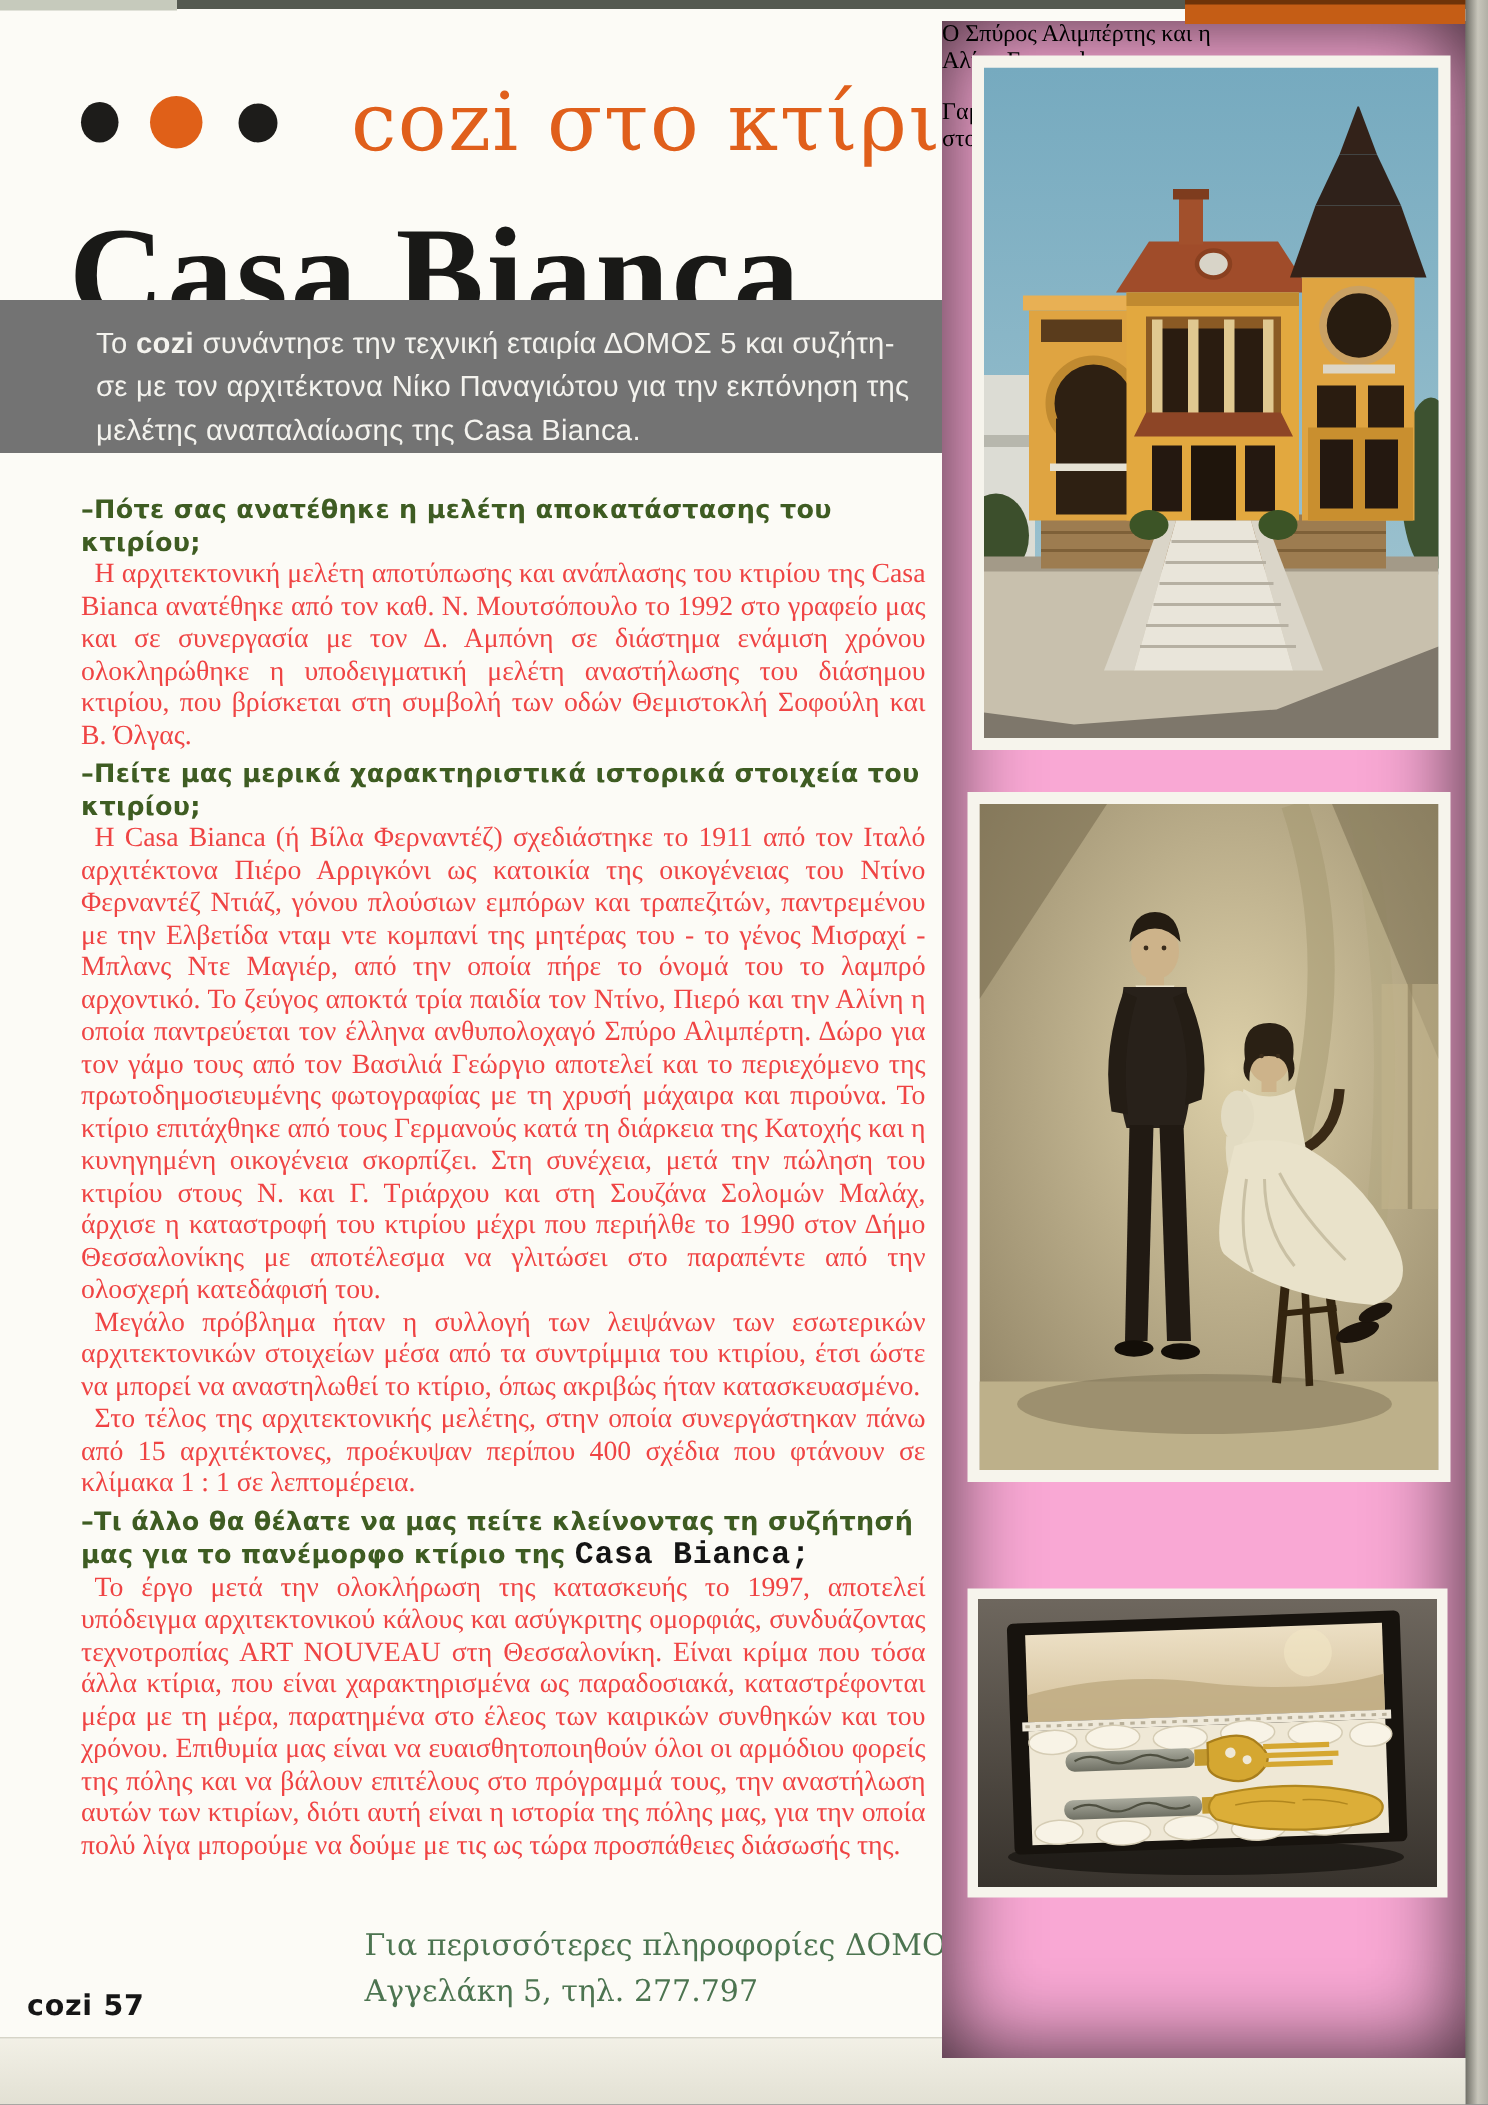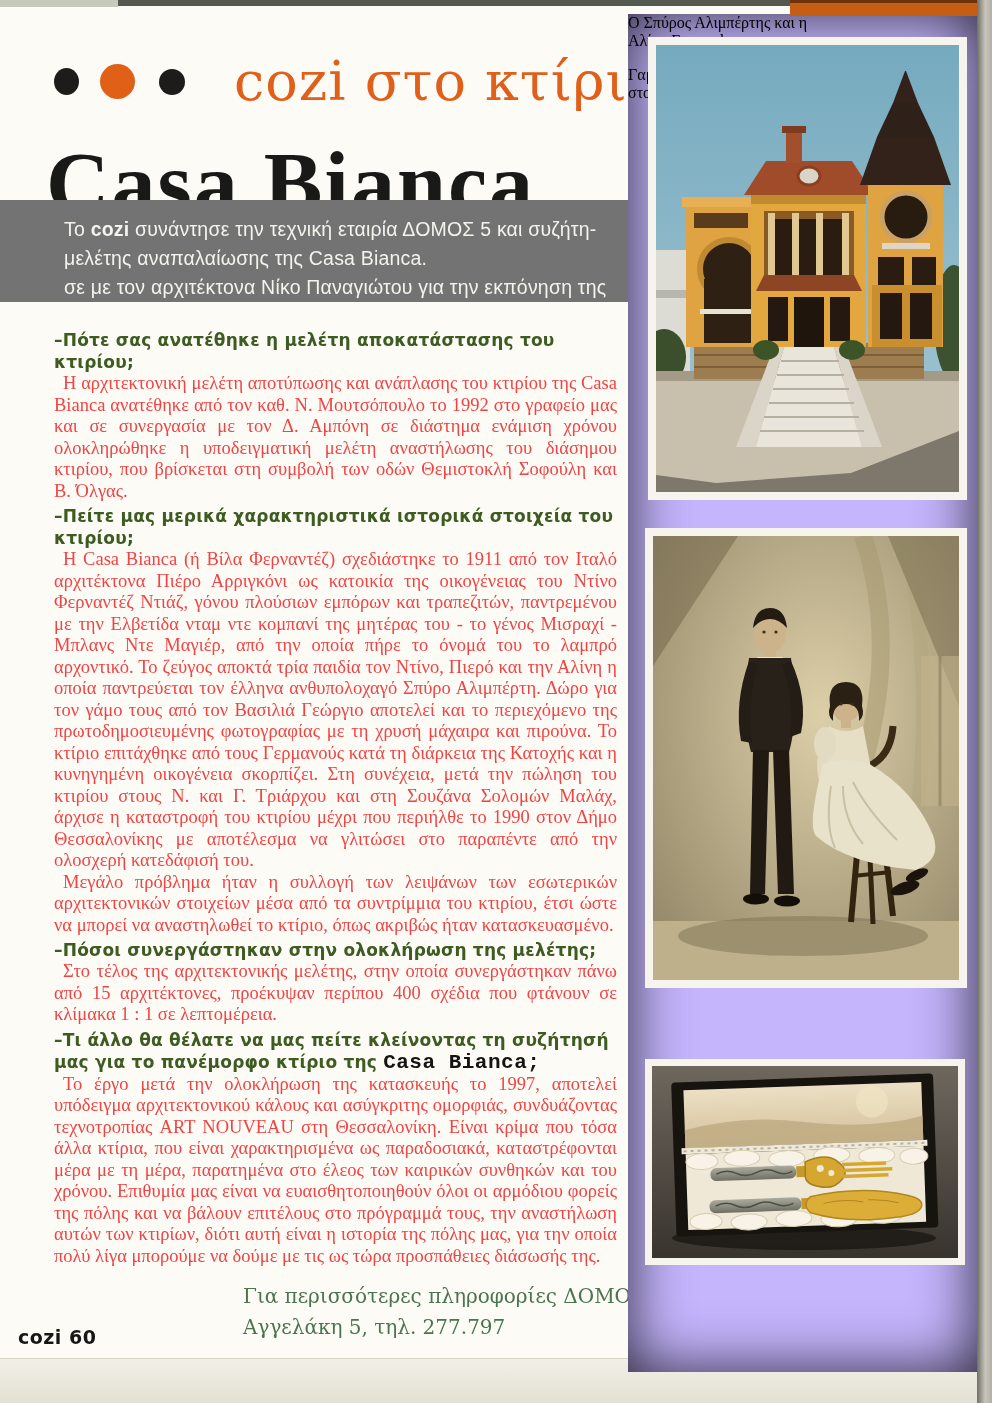--- a/index.html
+++ b/index.html
@@ -43,21 +43,21 @@
   .latin-bold{font-family:Liberation Mono, monospace;font-weight:bold;color:#141414;
               font-size:21px;letter-spacing:0.5px;}
 
   .footer-info{position:absolute;left:243px;top:1281px;font-family:"DejaVu Serif",serif;
                font-size:20px;line-height:31px;color:#4c7450;z-index:1;}
   .footer-info div{white-space:nowrap;}
   .page-number{position:absolute;left:18px;top:1326px;font-family:"DejaVu Sans",sans-serif;
                font-weight:bold;font-size:19px;color:#161616;letter-spacing:0.5px;z-index:3;}
 
   
-  .photo-panel{position:absolute;left:628px;top:14px;width:349px;height:1358px;background:#c4b5fd;z-index:3;
+  .photo-panel{position:absolute;left:628px;top:14px;width:349px;height:1358px;background:#f9a8d4;z-index:3;
                box-shadow:inset 0 0 60px rgba(0,0,0,.8);}
   .photo{position:absolute;margin:0;background:#f6f4ec;box-sizing:border-box;padding:8px;}
   .photo svg{display:block;width:100%;height:100%;}
   .photo-villa{left:20px;top:23px;width:319px;height:463px;}
   .photo-couple{left:17px;top:514px;width:322px;height:460px;}
   .photo-gift{left:17px;top:1045px;width:320px;height:206px;padding:7px;}
   .caption{position:absolute;font-family:"Liberation Serif","DejaVu Serif",serif;font-size:22px;
            line-height:31px;color:#c9a156;letter-spacing:0.3px;}
   .caption-1{left:22px;top:981px;}
   .caption-2{left:22px;top:1266px;}
@@ -77,42 +77,41 @@
     <span class="dot dot-2"></span>
     <span class="dot dot-3"></span>
     <span class="section-label">cozi στο κτίριο</span>
   </header>
 
   <h1 class="big-title">Casa Bianca</h1>
 
   <div class="intro-bar">
     <div class="intro-text">
       <div><span>Το </span><span class="intro-bold">cozi</span><span> συνάντησε την τεχνική εταιρία ΔΟΜΟΣ 5 και συζήτη-</span></div>
+      <div>σε με τον αρχιτέκτονα Νίκο Παναγιώτου για την εκπόνηση της</div>
       <div>μελέτης αναπαλαίωσης της Casa Bianca.</div>
-      <div>σε με τον αρχιτέκτονα Νίκο Παναγιώτου για την εκπόνηση της</div>
     </div>
   </div>
 
   <main class="article">
     <p class="q">–Πότε σας ανατέθηκε η μελέτη αποκατάστασης του κτιρίου;</p>
     <p class="a">Η αρχιτεκτονική μελέτη αποτύπωσης και ανάπλασης του κτιρίου της Casa Bianca ανατέθηκε από τον καθ. Ν. Μουτσόπουλο το 1992 στο γραφείο μας και σε συνεργασία με τον Δ. Αμπόνη σε διάστημα ενάμιση χρόνου ολοκληρώθηκε η υποδειγματική μελέτη αναστήλωσης του διάσημου κτιρίου, που βρίσκεται στη συμβολή των οδών Θεμιστοκλή Σοφούλη και Β. Όλγας.</p>
     <p class="q">–Πείτε μας μερικά χαρακτηριστικά ιστορικά στοιχεία του κτιρίου;</p>
     <p class="a">Η Casa Bianca (ή Βίλα Φερναντέζ) σχεδιάστηκε το 1911 από τον Ιταλό αρχιτέκτονα Πιέρο Αρριγκόνι ως κατοικία της οικογένειας του Ντίνο Φερναντέζ Ντιάζ, γόνου πλούσιων εμπόρων και τραπεζιτών, παντρεμένου με την Ελβετίδα νταμ ντε κομπανί της μητέρας του - το γένος Μισραχί - Μπλανς Ντε Μαγιέρ, από την οποία πήρε το όνομά του το λαμπρό αρχοντικό. Το ζεύγος αποκτά τρία παιδία τον Ντίνο, Πιερό και την Αλίνη η οποία παντρεύεται τον έλληνα ανθυπολοχαγό Σπύρο Αλιμπέρτη. Δώρο για τον γάμο τους από τον Βασιλιά Γεώργιο αποτελεί και το περιεχόμενο της πρωτοδημοσιευμένης φωτογραφίας με τη χρυσή μάχαιρα και πιρούνα. Το κτίριο επιτάχθηκε από τους Γερμανούς κατά τη διάρκεια της Κατοχής και η κυνηγημένη οικογένεια σκορπίζει. Στη συνέχεια, μετά την πώληση του κτιρίου στους Ν. και Γ. Τριάρχου και στη Σουζάνα Σολομών Μαλάχ, άρχισε η καταστροφή του κτιρίου μέχρι που περιήλθε το 1990 στον Δήμο Θεσσαλονίκης με αποτέλεσμα να γλιτώσει στο παραπέντε από την ολοσχερή κατεδάφισή του.</p>
     <p class="a">Μεγάλο πρόβλημα ήταν η συλλογή των λειψάνων των εσωτερικών αρχιτεκτονικών στοιχείων μέσα από τα συντρίμμια του κτιρίου, έτσι ώστε να μπορεί να αναστηλωθεί το κτίριο, όπως ακριβώς ήταν κατασκευασμένο.</p>
-    <p class="q">–Πόσοι συνεργάστηκαν στην ολοκλήρωση της μελέτης;</p>
     <p class="a">Στο τέλος της αρχιτεκτονικής μελέτης, στην οποία συνεργάστηκαν πάνω από 15 αρχιτέκτονες, προέκυψαν περίπου 400 σχέδια που φτάνουν σε κλίμακα 1 : 1 σε λεπτομέρεια.</p>
     <p class="q"><span>–Τι άλλο θα θέλατε να μας πείτε κλείνοντας τη συζήτησή μας για το πανέμορφο κτίριο της </span><span class="latin-bold">Casa Bianca;</span></p>
     <p class="a">Το έργο μετά την ολοκλήρωση της κατασκευής το 1997, αποτελεί υπόδειγμα αρχιτεκτονικού κάλους και ασύγκριτης ομορφιάς, συνδυάζοντας τεχνοτροπίας ART NOUVEAU  στη Θεσσαλονίκη. Είναι κρίμα που τόσα άλλα κτίρια, που είναι χαρακτηρισμένα ως παραδοσιακά, καταστρέφονται μέρα με τη μέρα, παρατημένα στο έλεος των καιρικών συνθηκών και του χρόνου. Επιθυμία μας είναι να ευαισθητοποιηθούν όλοι οι αρμόδιου φορείς της πόλης και να βάλουν επιτέλους στο πρόγραμμά τους, την αναστήλωση αυτών των κτιρίων, διότι αυτή είναι η ιστορία της πόλης μας, για την οποία πολύ λίγα μπορούμε να δούμε με τις ως τώρα προσπάθειες διάσωσής της.</p>
   </main>
 
   <div class="footer-info">
     <div>Για περισσότερες πληροφορίες ΔΟΜΟΣ 5</div>
     <div>Αγγελάκη 5, τηλ. 277.797</div>
   </div>
-  <div class="page-number">cozi 60</div>
+  <div class="page-number">cozi 57</div>
 
   <aside class="photo-panel">
 
     <figure class="photo photo-villa">
       <svg viewBox="0 0 303 447" preserveAspectRatio="none">
         <defs>
           <linearGradient id="sky" x1="0" y1="0" x2="0" y2="1">
             <stop offset="0" stop-color="#76aabf"></stop>
               <stop offset="1" stop-color="#a6c8d3"></stop>
           </linearGradient>

